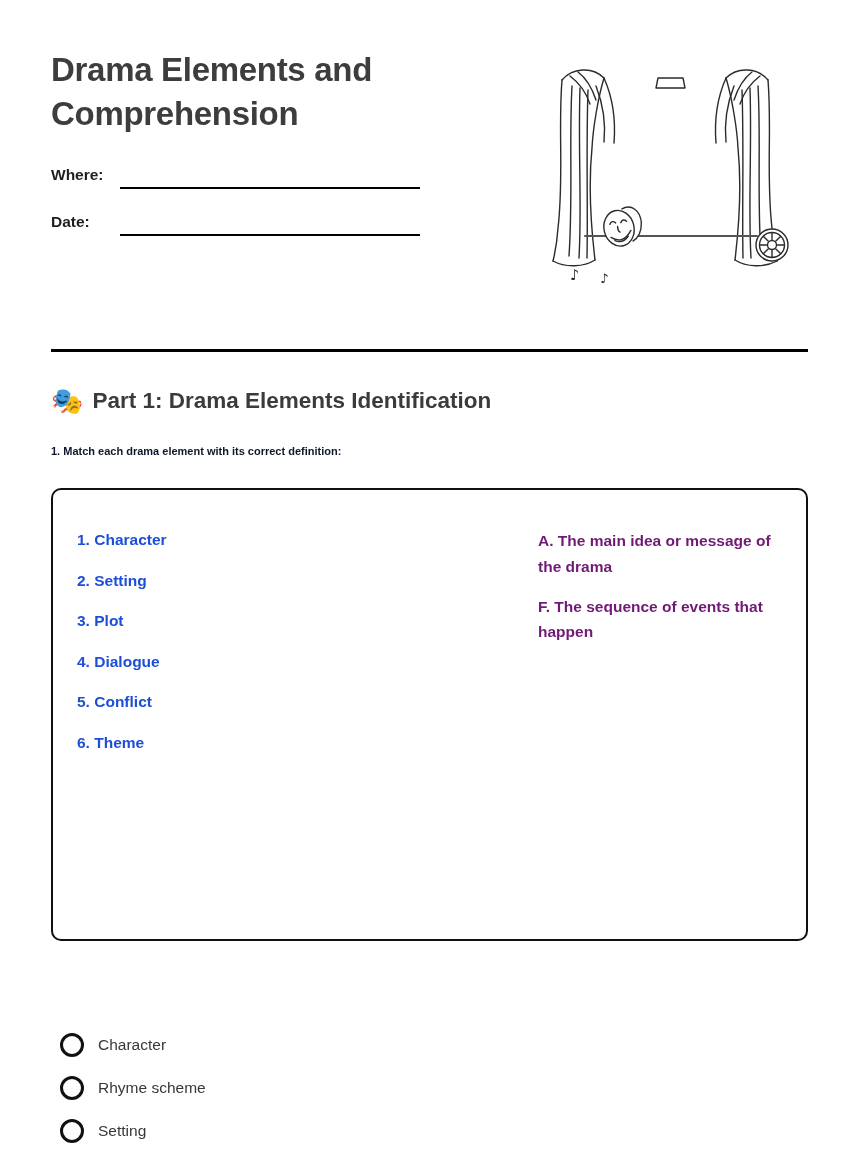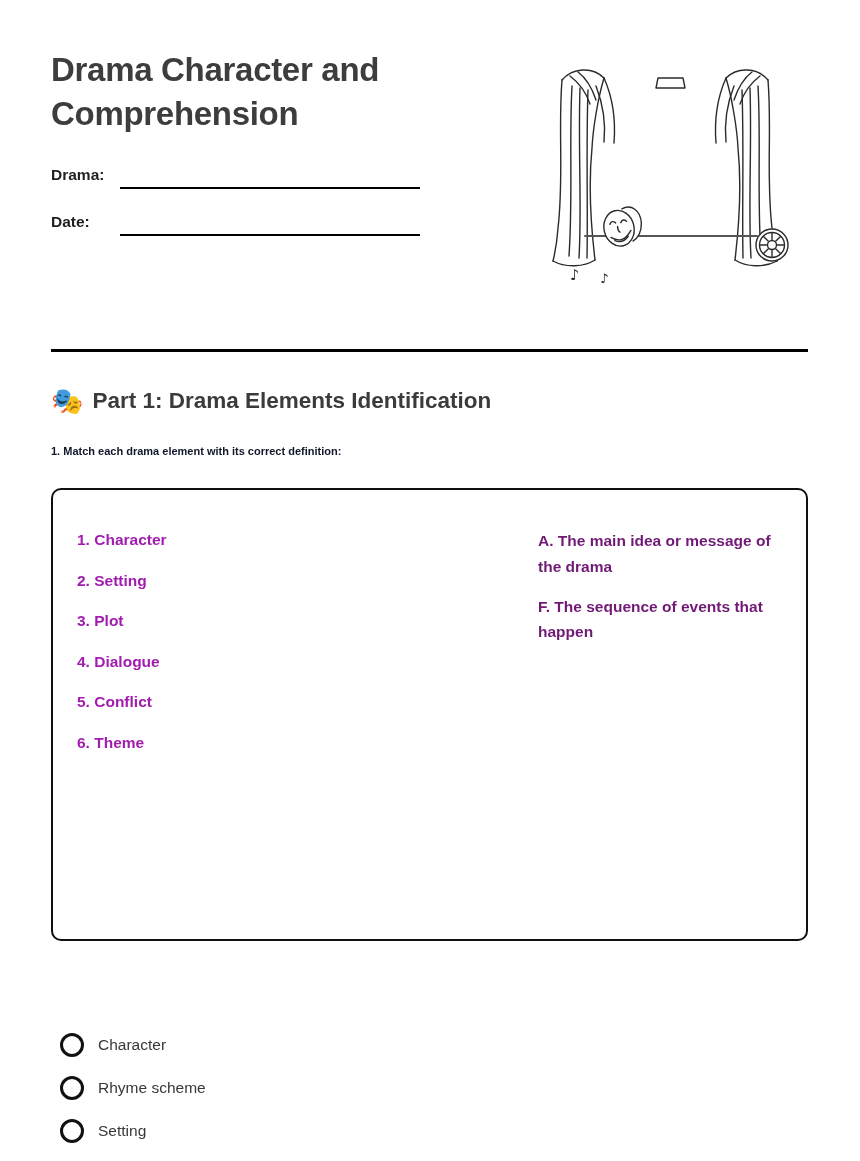--- a/index.html
+++ b/index.html
@@ -44,21 +44,21 @@
 
   .match-box{
     left:51px;top:488px;width:753px;height:449px;
     border:2px solid #101010;border-radius:10px;
     background:#fff;
   }
   .match-left{
     position:absolute;left:24px;top:40px;
   }
   .match-left .item{
-    font-size:15.5px;font-weight:bold;color:#a21caf;
+    font-size:15.5px;font-weight:bold;color:#1d4ed8;
     line-height:20px;margin-bottom:20.5px;white-space:nowrap;
   }
   .match-right{
     position:absolute;left:485px;top:38px;width:256px;
   }
   .match-right .item{
     font-size:15.5px;font-weight:bold;color:#701a75;
     line-height:25.5px;margin:0 0 14.5px 0;
   }
 
@@ -79,23 +79,23 @@
   svg .ln{fill:none;stroke:#2b2b2b;stroke-width:1.4;stroke-linecap:round;stroke-linejoin:round;}
   svg .fw{fill:#ffffff;stroke:#2b2b2b;stroke-width:1.4;}
   svg .stage{stroke:#555;stroke-width:2;}
   svg text{font-family:"DejaVu Sans", sans-serif;fill:#222;}
 </style>
 </head>
 <body>
 
 <div class="page">
 
-  <div class="abs title">Drama Character and Comprehension</div>
-
-  <div class="abs field-label" style="left:51px;top:166px;">Drama:</div>
+  <div class="abs title">Drama Elements and Comprehension</div>
+
+  <div class="abs field-label" style="left:51px;top:166px;">Where:</div>
   <div class="abs field-line" style="left:120px;top:166px;"></div>
 
   <div class="abs field-label" style="left:51px;top:213px;">Date:</div>
   <div class="abs field-line" style="left:120px;top:213px;"></div>
 
   <svg class="abs" style="left:548px;top:58px;" width="265" height="235" viewBox="0 0 265 235">
 
     <g>
       <path class="ln" d="M 14 22 C 24 10, 44 8, 56 20"></path>
       <path class="ln" d="M 14 22 C 10 70, 16 120, 10 170 C 9 185, 7 195, 5 203"></path>

